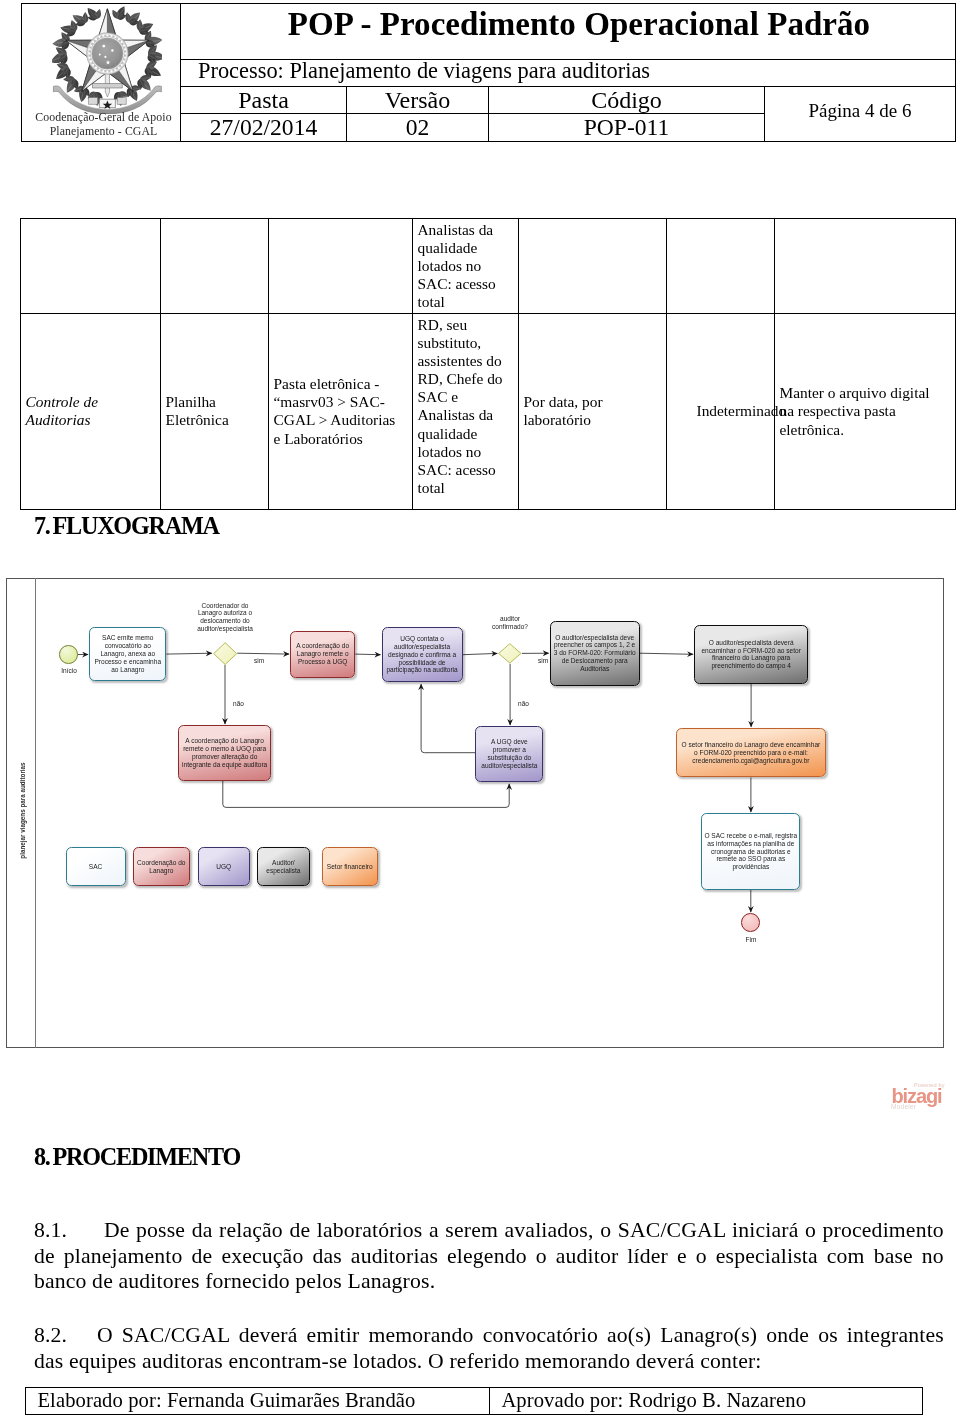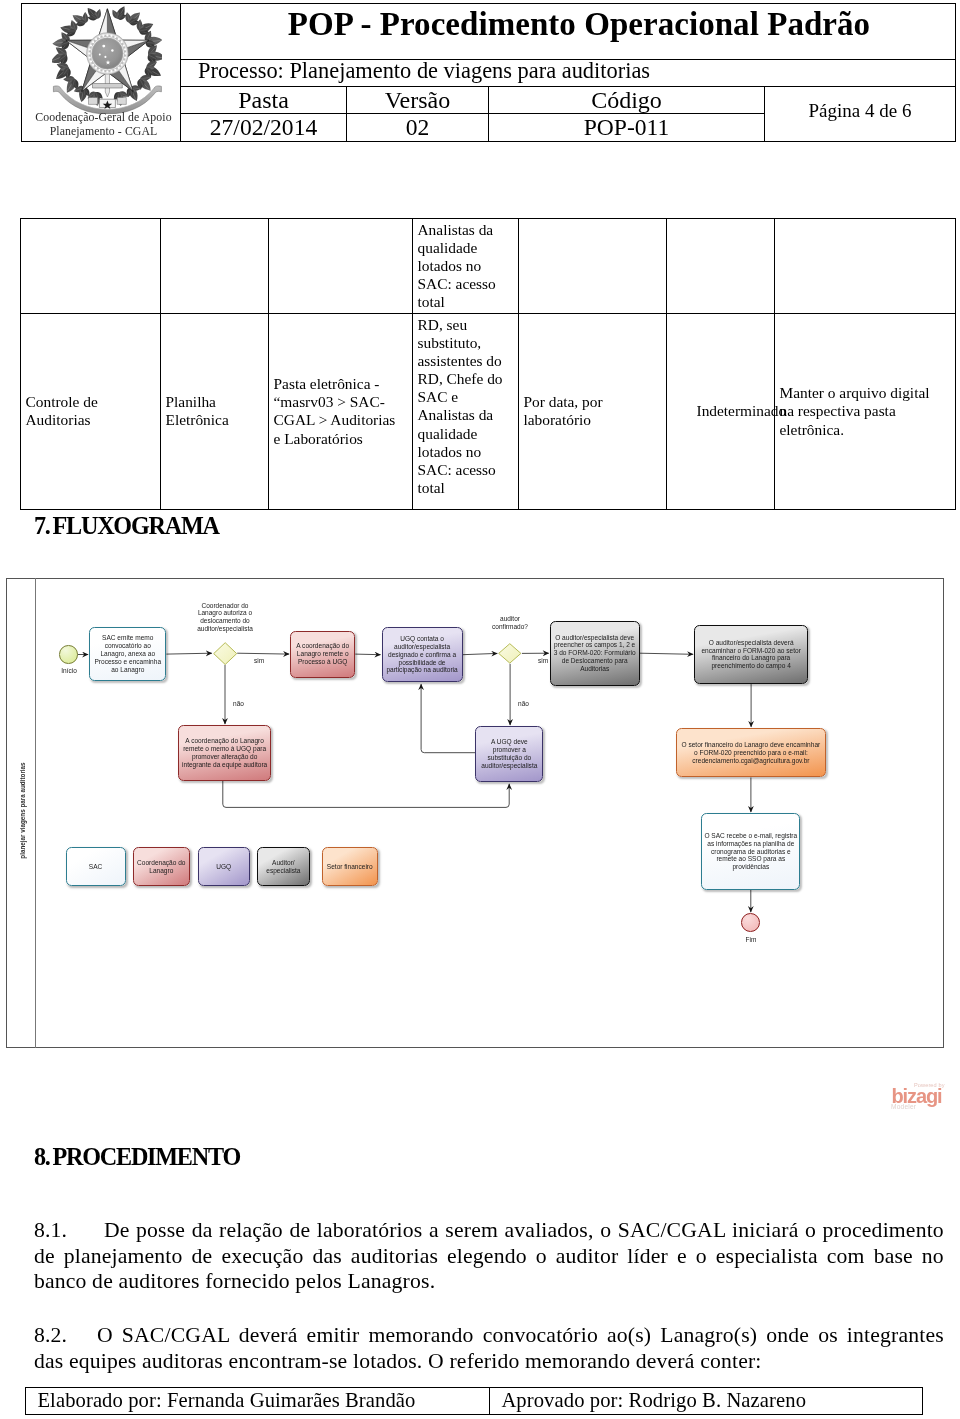--- a/index.html
+++ b/index.html
@@ -284,21 +284,21 @@
           <tr style="height: 95px;">
             <td></td>
             <td></td>
             <td></td>
             <td>Analistas da qualidade lotados no SAC: acesso total</td>
             <td></td>
             <td></td>
             <td></td>
           </tr>
           <tr style="height: 196px;">
-            <td style="vertical-align: middle;">Controle de Auditorias</td>
+            <td style="vertical-align: middle; font-style: italic;">Controle de Auditorias</td>
             <td style="vertical-align: middle;">Planilha Eletrônica</td>
             <td style="vertical-align: middle;">Pasta eletrônica - “masrv03 &gt; SAC-CGAL &gt; Auditorias e Laboratórios</td>
             <td>RD, seu substituto, assistentes do RD, Chefe do SAC e Analistas da qualidade lotados no SAC: acesso total</td>
             <td style="vertical-align: middle;">Por data, por laboratório</td>
             <td style="vertical-align: middle; padding-left: 30px;">Indeterminado</td>
             <td style="vertical-align: middle;">Manter o arquivo digital na respectiva pasta eletrônica.</td>
           </tr>
         </tbody>
       </table>
   </div>

